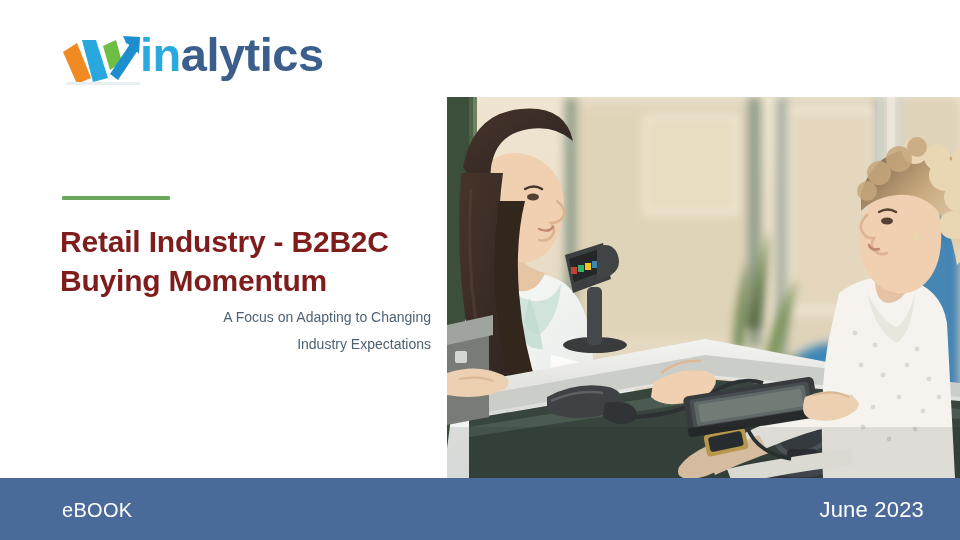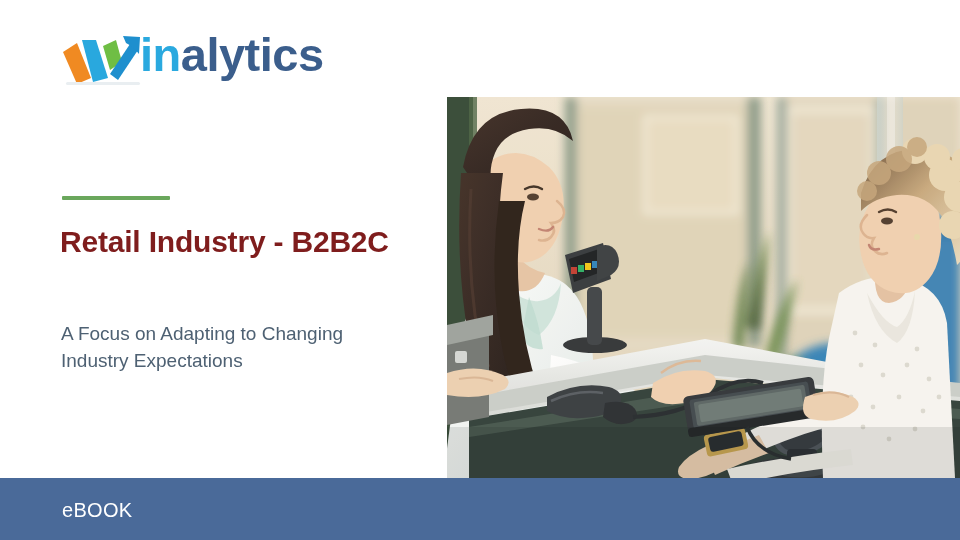--- a/index.html
+++ b/index.html
@@ -74,26 +74,27 @@
     width: 380px;
     font-size: 30px;
     line-height: 39px;
     font-weight: 700;
     color: #7f1d1d;
     letter-spacing: -0.2px;
   }
   #subtitle {
     position: absolute;
     left: 61px;
-    top: 320px;
+    top: 304px;
     width: 370px;
-    font-size: 19px;
+    font-size: 14px;
     line-height: 27px;
     font-weight: 400;
     color: #4e6173;
+    text-align: right;
   }
 
   
   #photo {
     position: absolute;
     left: 447px;
     top: 97px;
     width: 513px;
     height: 381px;
     overflow: hidden;
@@ -156,20 +157,21 @@
       </svg>
       <div id="logo-underline"></div>
     </div>
     <div id="logo-word"><span class="logo-in">in</span><span class="logo-rest">alytics</span></div>
   </div>
 
   <div id="accent-rule"></div>
 
   <div id="title">
     <div>Retail Industry - B2B2C</div>
+    <div>Buying Momentum</div>
   </div>
 
   <div id="subtitle">
     <div>A Focus on Adapting to Changing</div>
     <div>Industry Expectations</div>
   </div>
 
   <div id="photo">
     <svg viewBox="0 0 513 381" xmlns="http://www.w3.org/2000/svg" aria-hidden="true">
       <defs>
@@ -410,15 +412,16 @@
         <path d="M300 330 q10 26 44 32" stroke="#1f2427" stroke-width="3.5" fill="none"></path>
       </g>
 
       <rect x="0" y="0" width="513" height="381" fill="#f2e7cf" opacity="0.07"></rect>
       <rect x="0" y="330" width="513" height="51" fill="#0d1410" opacity="0.10"></rect>
     </svg>
   </div>
 
   <div id="footer">
     <div id="footer-left">eBOOK</div>
+    <div id="footer-right">June 2023</div>
   </div>
 
 </div>
 
 </body></html>

